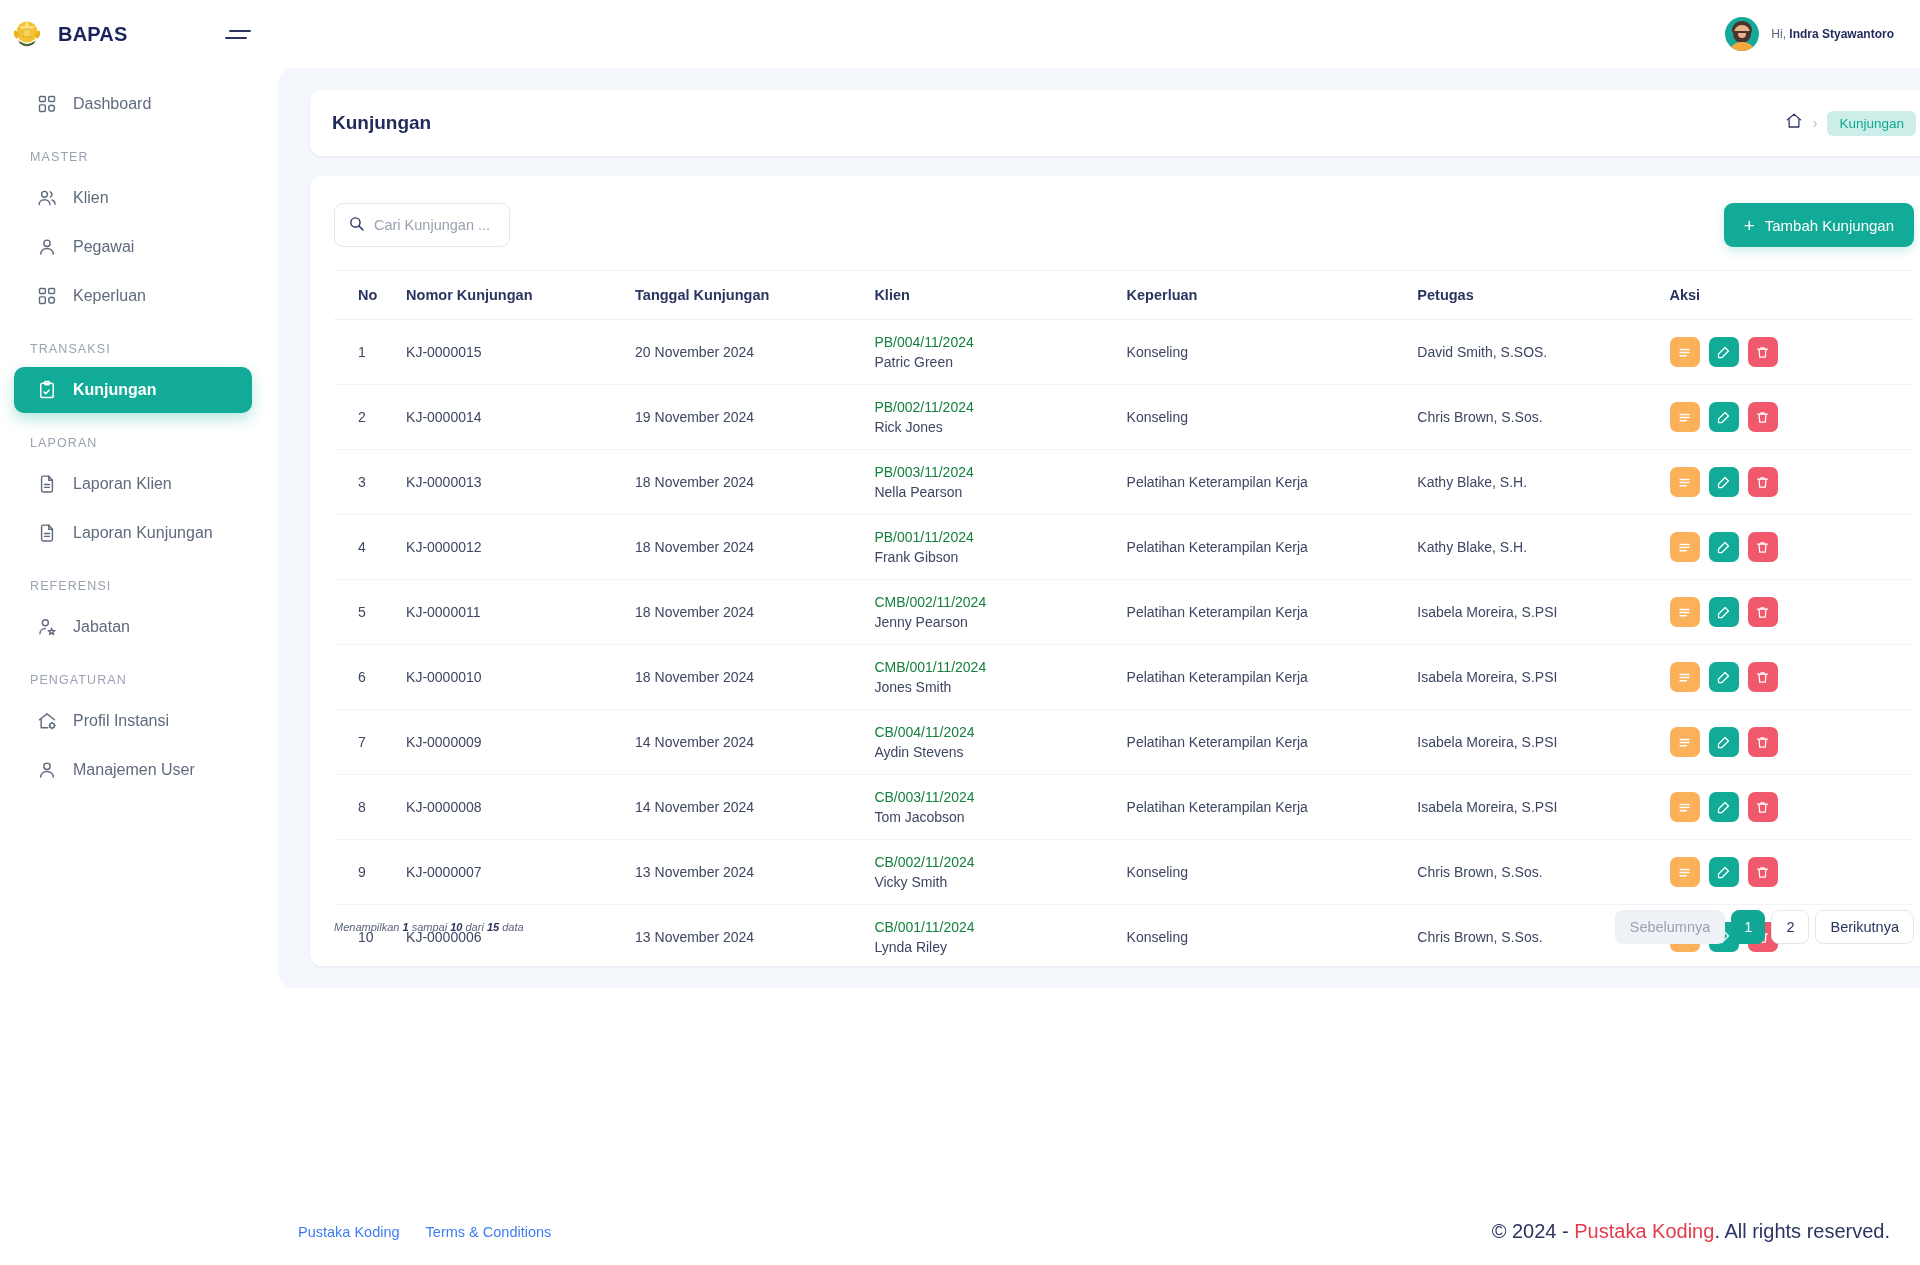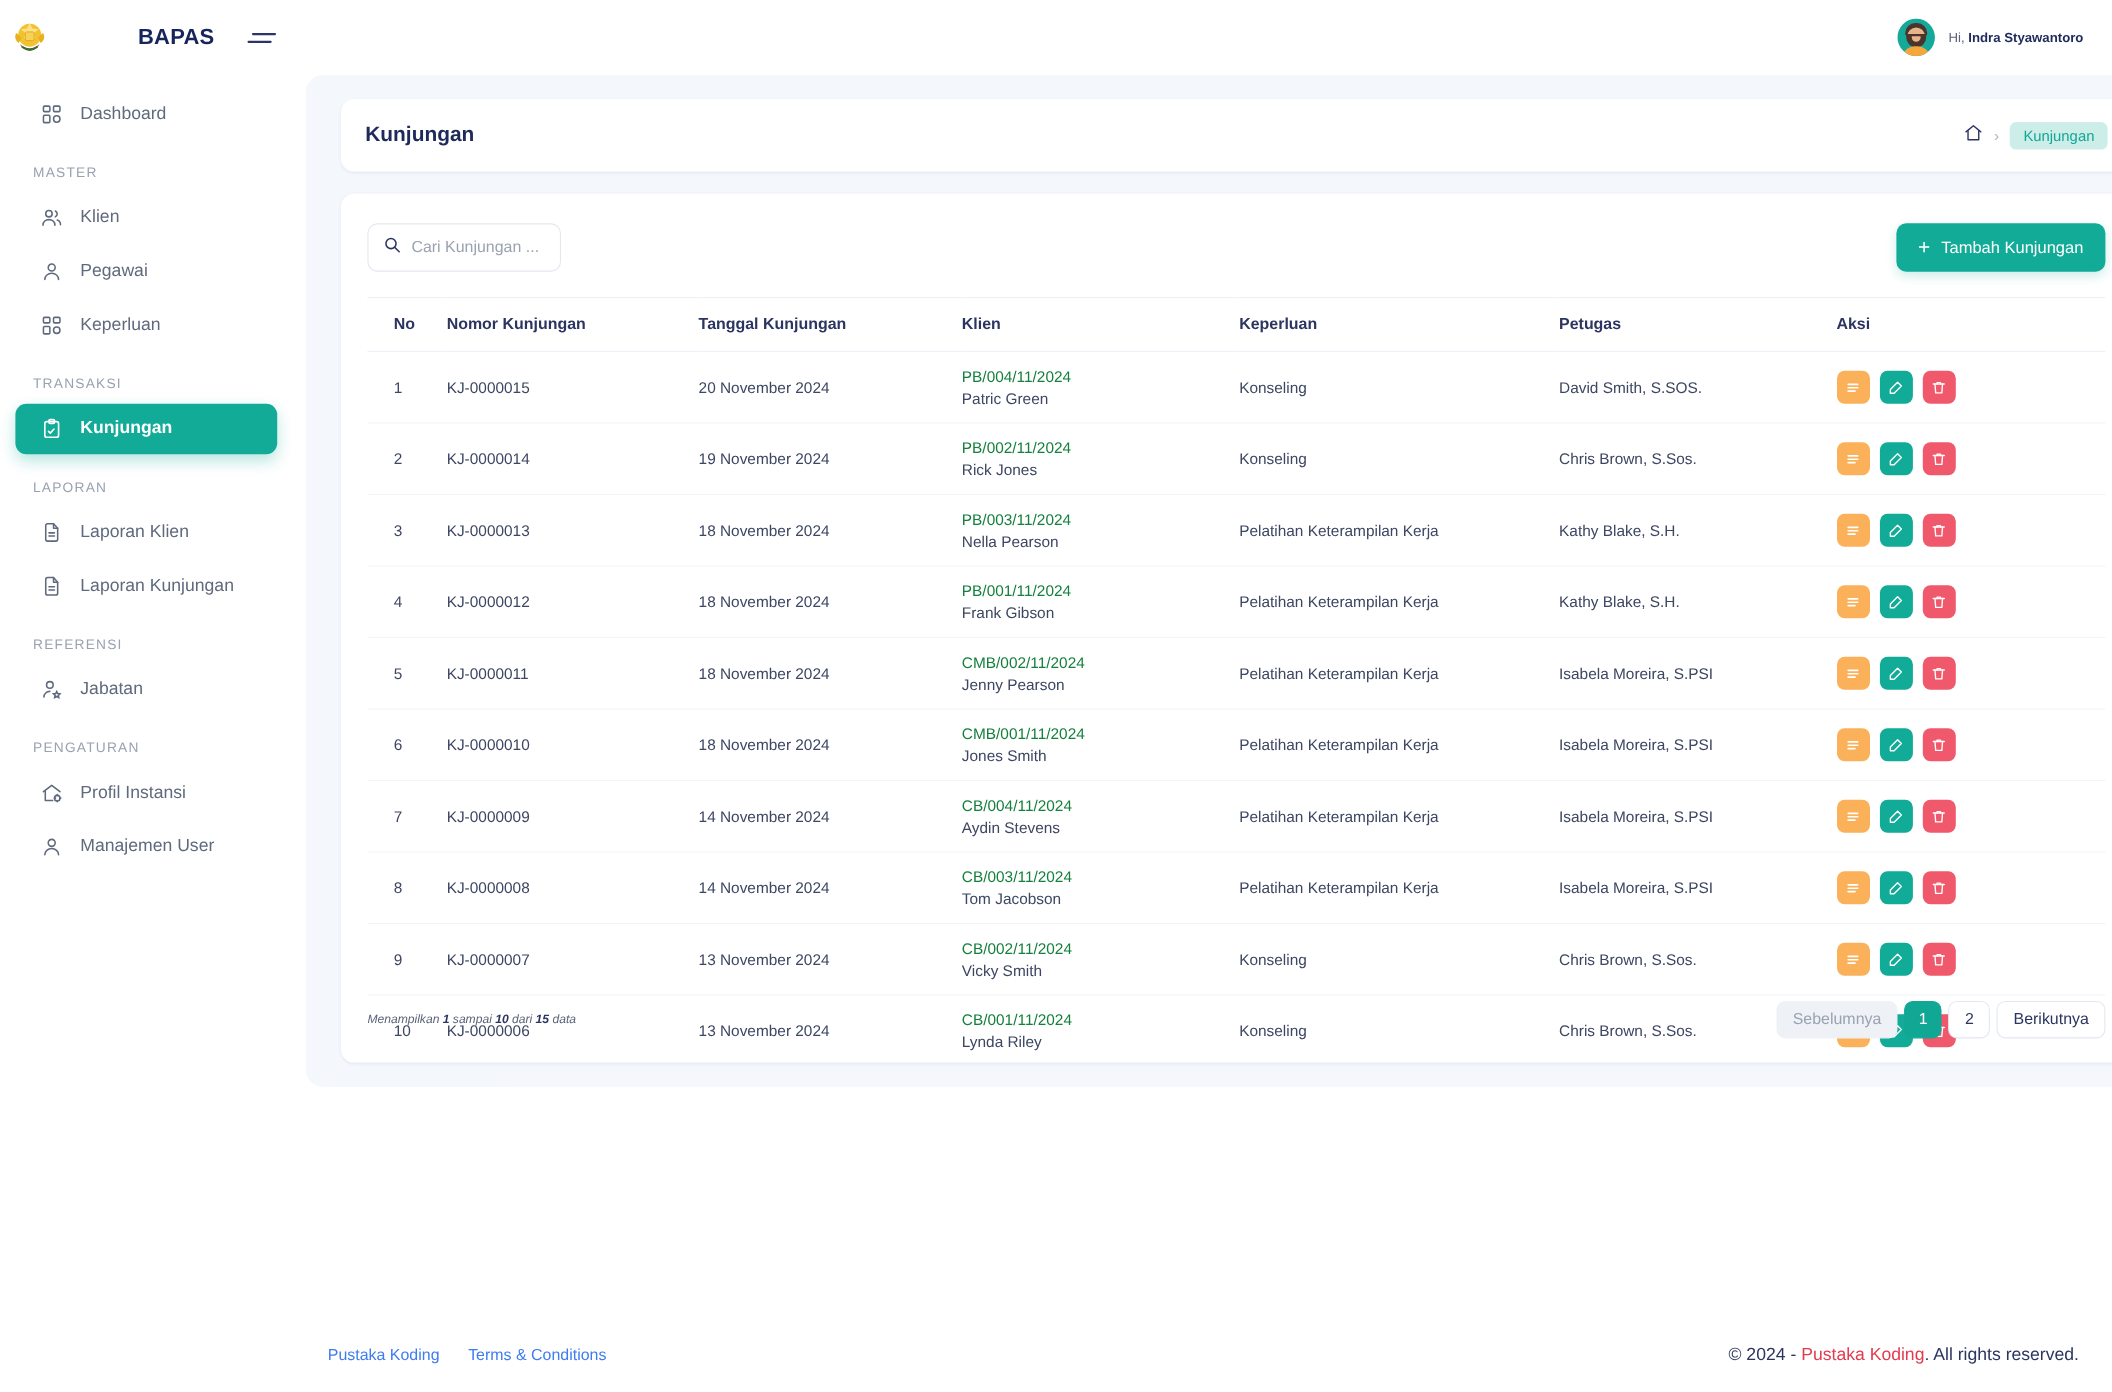--- a/index.html
+++ b/index.html
@@ -10,21 +10,21 @@
     overflow: hidden;
   }
   body { position: relative; }
 
   
   .topbar {
     position: absolute; top: 0; left: 0; width: 1920px; height: 68px;
     background: #ffffff; display: flex; align-items: center;
     z-index: 40;
   }
-  .brand { display: flex; align-items: center; gap: 14px; padding-left: 10px; width: 195px; justify-content: space-between; }
+  .brand { display: flex; align-items: center; gap: 14px; padding-left: 10px; width: 195px; }
   .logo-emblem {
     width: 34px; height: 34px; position: relative;
   }
   .brand-name {
     font-size: 20px; font-weight: 700; color: #17255c; letter-spacing: .2px;
   }
   .hamburger {
     margin-left: 30px; width: 26px; height: 22px;
     display: flex; flex-direction: column; justify-content: center; gap: 5px;
     cursor: pointer;
@@ -169,21 +169,21 @@
   .pg.active { background: #11a795; color: #fff; border-color: #11a795; padding: 0 12px; }
 
   
   .page-footer {
     position: absolute; left: 278px; right: 0; bottom: 0; height: 68px;
     background: #fff; display: flex; align-items: center; padding: 0 30px 0 20px;
     border-top: 1px solid #ffffff;
   }
   .foot-links { display: flex; gap: 26px; }
   .foot-links a { color: #3e7cf0; font-size: 14.5px; text-decoration: none; cursor: pointer; }
-  .copyright { margin-left: auto; font-size: 16px; color: #2b3560; }
+  .copyright { margin-left: auto; font-size: 20px; color: #2b3560; }
   .copyright .red { color: #e23b4e; }
 </style>
 </head>
 <body>
 
 <div class="topbar">
   <div class="brand">
     <span class="logo-emblem">
       <svg width="34" height="34" viewBox="0 0 34 34">
         <circle cx="17" cy="15" r="10.5" fill="#f2c230"></circle>

